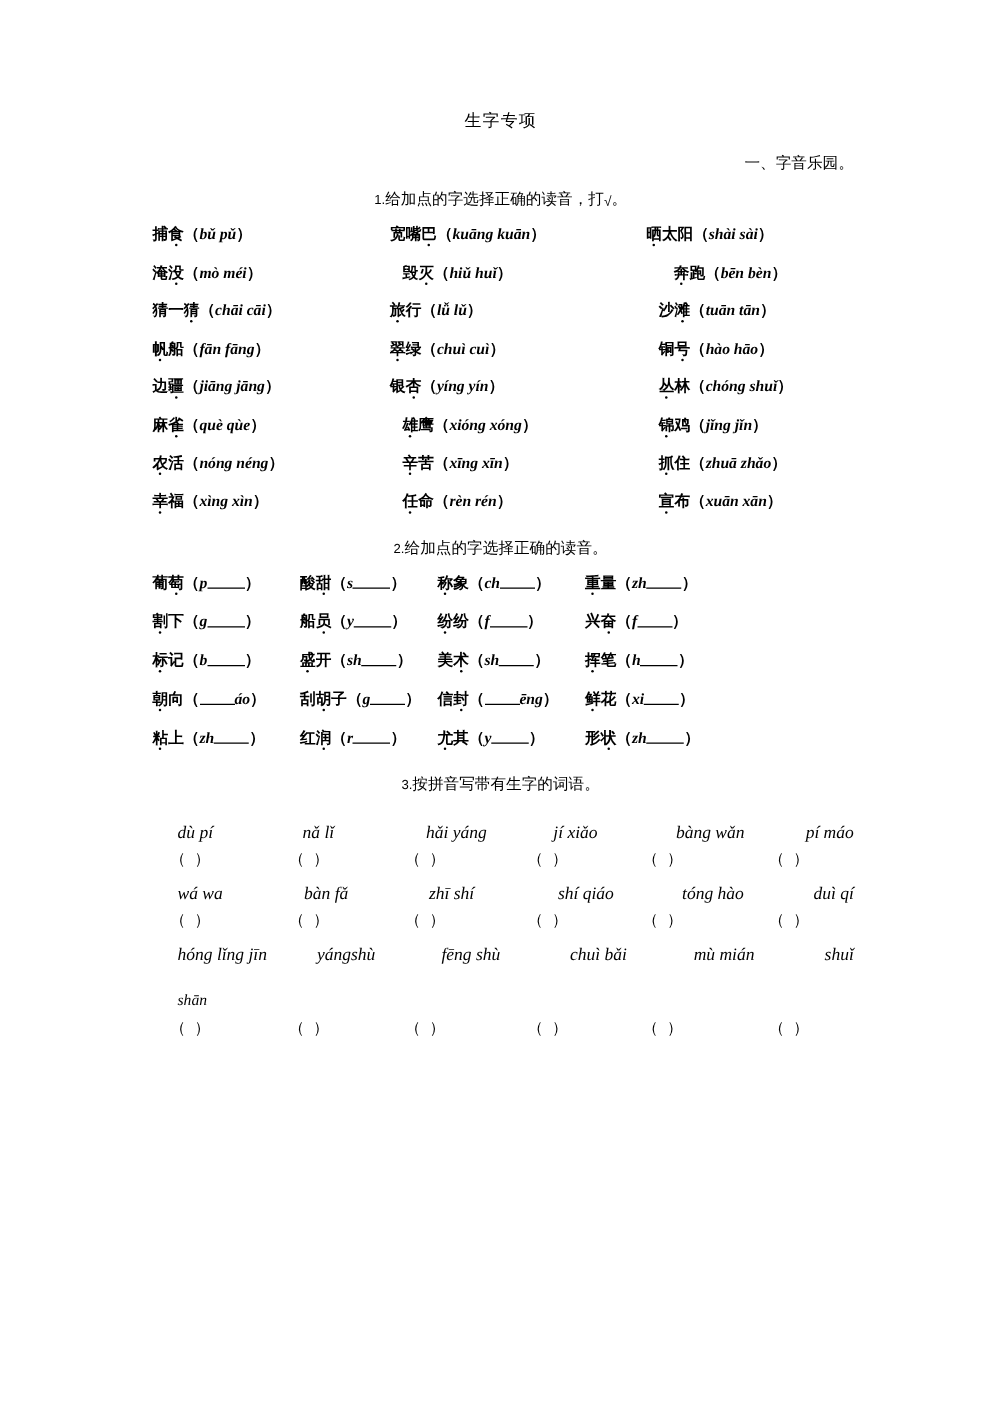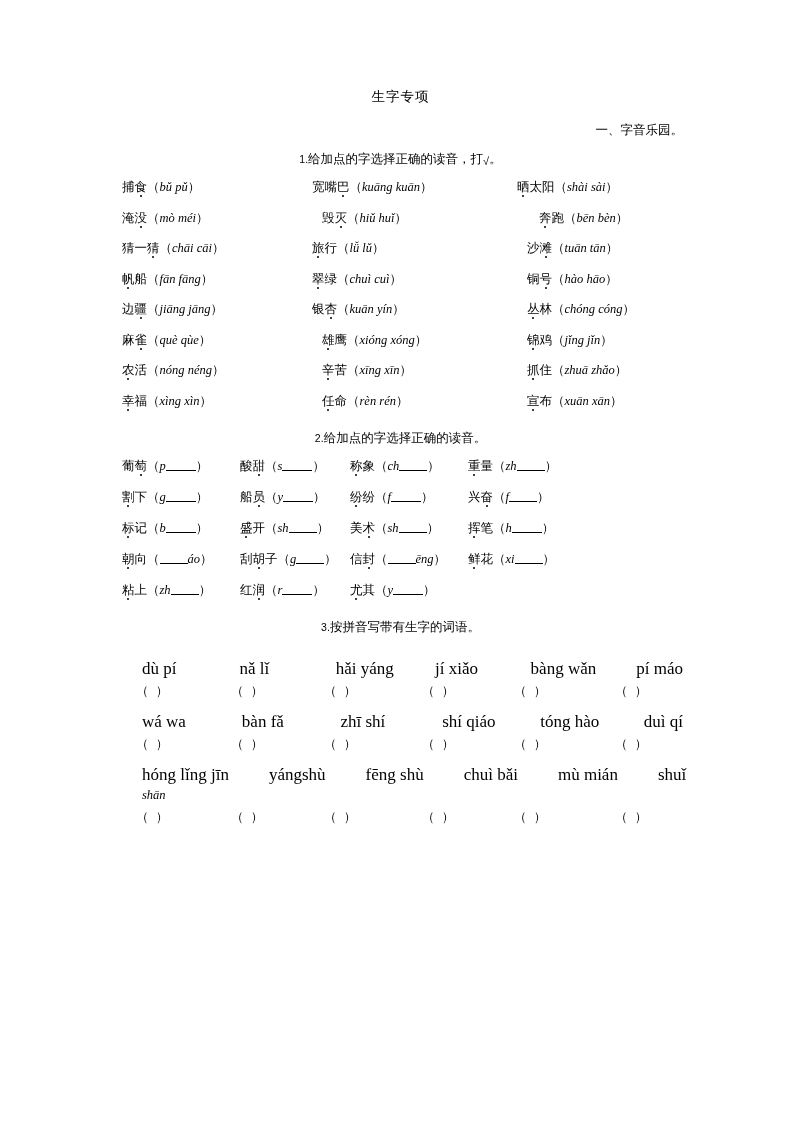--- a/index.html
+++ b/index.html
@@ -71,20 +71,21 @@
   .grid1 {
     display: grid;
     grid-template-columns: 190px 205px auto;
     row-gap: 13.5px;
     margin: 0 0 20px 4px;
     font-size: 12.5px;
   }
   .cell {
     white-space: nowrap;
     font-family: "Liberation Sans", sans-serif;
+    font-weight: bold;
   }
   .cell .word {
     font-family: "Liberation Sans", sans-serif;
     font-size: 12.5px;
   }
   .cell .py {
     font-family: "Liberation Serif", serif;
     font-style: italic;
     font-size: 12.5px;
   }
@@ -110,40 +111,41 @@
     height: 11px;
     vertical-align: -1px;
   }
   .b-md { width: 28px; }
   .b-lg { width: 30px; }
 
   
   .py-row {
     display: flex;
     font-family: "Liberation Serif", serif;
-    font-size: 17px;
+    font-style: italic;
+    font-size: 14px;
     margin: 0 0 4px 0;
     padding-left: 24px;
     gap: 40px;
   }
   .py-row span {
     white-space: nowrap;
   }
   .paren-row {
     display: flex;
     font-family: "Liberation Serif", serif;
     font-size: 12.5px;
     margin: 0 0 12px 0;
     padding-left: 18px;
   }
   .paren-row span {
     white-space: nowrap;
     letter-spacing: 2px;
   }
-  .py-row.tight { margin-bottom: 3px; }
+  .py-row.tight { margin-bottom: 20px; }
   .cont-line {
     font-family: "Liberation Serif", serif;
     font-style: italic;
     font-size: 12.5px;
     padding-left: 24px;
     margin: 0 0 6px 0;
   }
 </style>
 </head>
 <body>
@@ -170,22 +172,22 @@
 
     <div class="cell ind1"><span class="word">猜一<span class="dotted">猜</span></span><span class="brk">（</span><span class="py">chāi   cāi</span><span class="brk">）</span></div>
     <div class="cell ind1"><span class="word"><span class="dotted">旅</span>行</span><span class="brk">（</span><span class="py">lǚ   lǔ</span><span class="brk">）</span></div>
     <div class="cell ind2"><span class="word">沙<span class="dotted">滩</span></span><span class="brk">（</span><span class="py">tuān   tān</span><span class="brk">）</span></div>
 
     <div class="cell ind1"><span class="word"><span class="dotted">帆</span>船</span><span class="brk">（</span><span class="py">fān   fāng</span><span class="brk">）</span></div>
     <div class="cell ind1"><span class="word"><span class="dotted">翠</span>绿</span><span class="brk">（</span><span class="py">chuì   cuì</span><span class="brk">）</span></div>
     <div class="cell ind2"><span class="word">铜<span class="dotted">号</span></span><span class="brk">（</span><span class="py">hào hāo</span><span class="brk">）</span></div>
 
     <div class="cell ind1"><span class="word">边<span class="dotted">疆</span></span><span class="brk">（</span><span class="py">jiāng   jāng</span><span class="brk">）</span></div>
-    <div class="cell ind1"><span class="word">银<span class="dotted">杏</span></span><span class="brk">（</span><span class="py">kuān   yín</span><span class="brk">）</span></div>
-    <div class="cell ind2"><span class="word"><span class="dotted">丛</span>林</span><span class="brk">（</span><span class="py">chóng cóng</span><span class="brk">）</span></div>
+    <div class="cell ind1"><span class="word">银<span class="dotted">杏</span></span><span class="brk">（</span><span class="py">yíng   yín</span><span class="brk">）</span></div>
+    <div class="cell ind2"><span class="word"><span class="dotted">丛</span>林</span><span class="brk">（</span><span class="py">chóng shuǐ</span><span class="brk">）</span></div>
 
     <div class="cell ind1"><span class="word">麻<span class="dotted">雀</span></span><span class="brk">（</span><span class="py">què   qùe</span><span class="brk">）</span></div>
     <div class="cell ind2"><span class="word"><span class="dotted">雄</span>鹰</span><span class="brk">（</span><span class="py">xióng   xóng</span><span class="brk">）</span></div>
     <div class="cell ind2"><span class="word"><span class="dotted">锦</span>鸡</span><span class="brk">（</span><span class="py">jǐng   jǐn</span><span class="brk">）</span></div>
 
     <div class="cell ind1"><span class="word"><span class="dotted">农</span>活</span><span class="brk">（</span><span class="py">nóng néng</span><span class="brk">）</span></div>
     <div class="cell ind2"><span class="word"><span class="dotted">辛</span>苦</span><span class="brk">（</span><span class="py">xīng   xīn</span><span class="brk">）</span></div>
     <div class="cell ind2"><span class="word"><span class="dotted">抓</span>住</span><span class="brk">（</span><span class="py">zhuā   zhǎo</span><span class="brk">）</span></div>
 
     <div class="cell ind1"><span class="word"><span class="dotted">幸</span>福</span><span class="brk">（</span><span class="py">xìng   xìn</span><span class="brk">）</span></div>
@@ -215,20 +217,21 @@
     <div class="cell"><span class="word"><span class="dotted">挥</span>笔</span><span class="brk">（</span><span class="py">h</span><span class="blank b-lg"></span><span class="brk">）</span></div>
 
     <div class="cell"><span class="word"><span class="dotted">朝</span>向</span><span class="brk">（</span><span class="blank b-md"></span><span class="py">áo</span><span class="brk">）</span></div>
     <div class="cell"><span class="word">刮<span class="dotted">胡</span>子</span><span class="brk">（</span><span class="py">g</span><span class="blank b-md"></span><span class="brk">）</span></div>
     <div class="cell"><span class="word">信<span class="dotted">封</span></span><span class="brk">（</span><span class="blank b-md"></span><span class="py">ēng</span><span class="brk">）</span></div>
     <div class="cell"><span class="word"><span class="dotted">鲜</span>花</span><span class="brk">（</span><span class="py">xi</span><span class="blank b-md"></span><span class="brk">）</span></div>
 
     <div class="cell"><span class="word"><span class="dotted">粘</span>上</span><span class="brk">（</span><span class="py">zh</span><span class="blank b-md"></span><span class="brk">）</span></div>
     <div class="cell"><span class="word">红<span class="dotted">润</span></span><span class="brk">（</span><span class="py">r</span><span class="blank b-lg"></span><span class="brk">）</span></div>
     <div class="cell"><span class="word"><span class="dotted">尤</span>其</span><span class="brk">（</span><span class="py">y</span><span class="blank b-lg"></span><span class="brk">）</span></div>
+    <div class="cell"><span class="word">形<span class="dotted">状</span></span><span class="brk">（</span><span class="py">zh</span><span class="blank b-lg"></span><span class="brk">）</span></div>
   </div>
 
   <div class="q-head">
     <span class="num">3.</span><span>按拼音写带有生字的词语。</span>
   </div>
 
   <div style="height:12px"></div>
 
   <div class="py-row">
     <span style="width:95px">dù pí</span>

